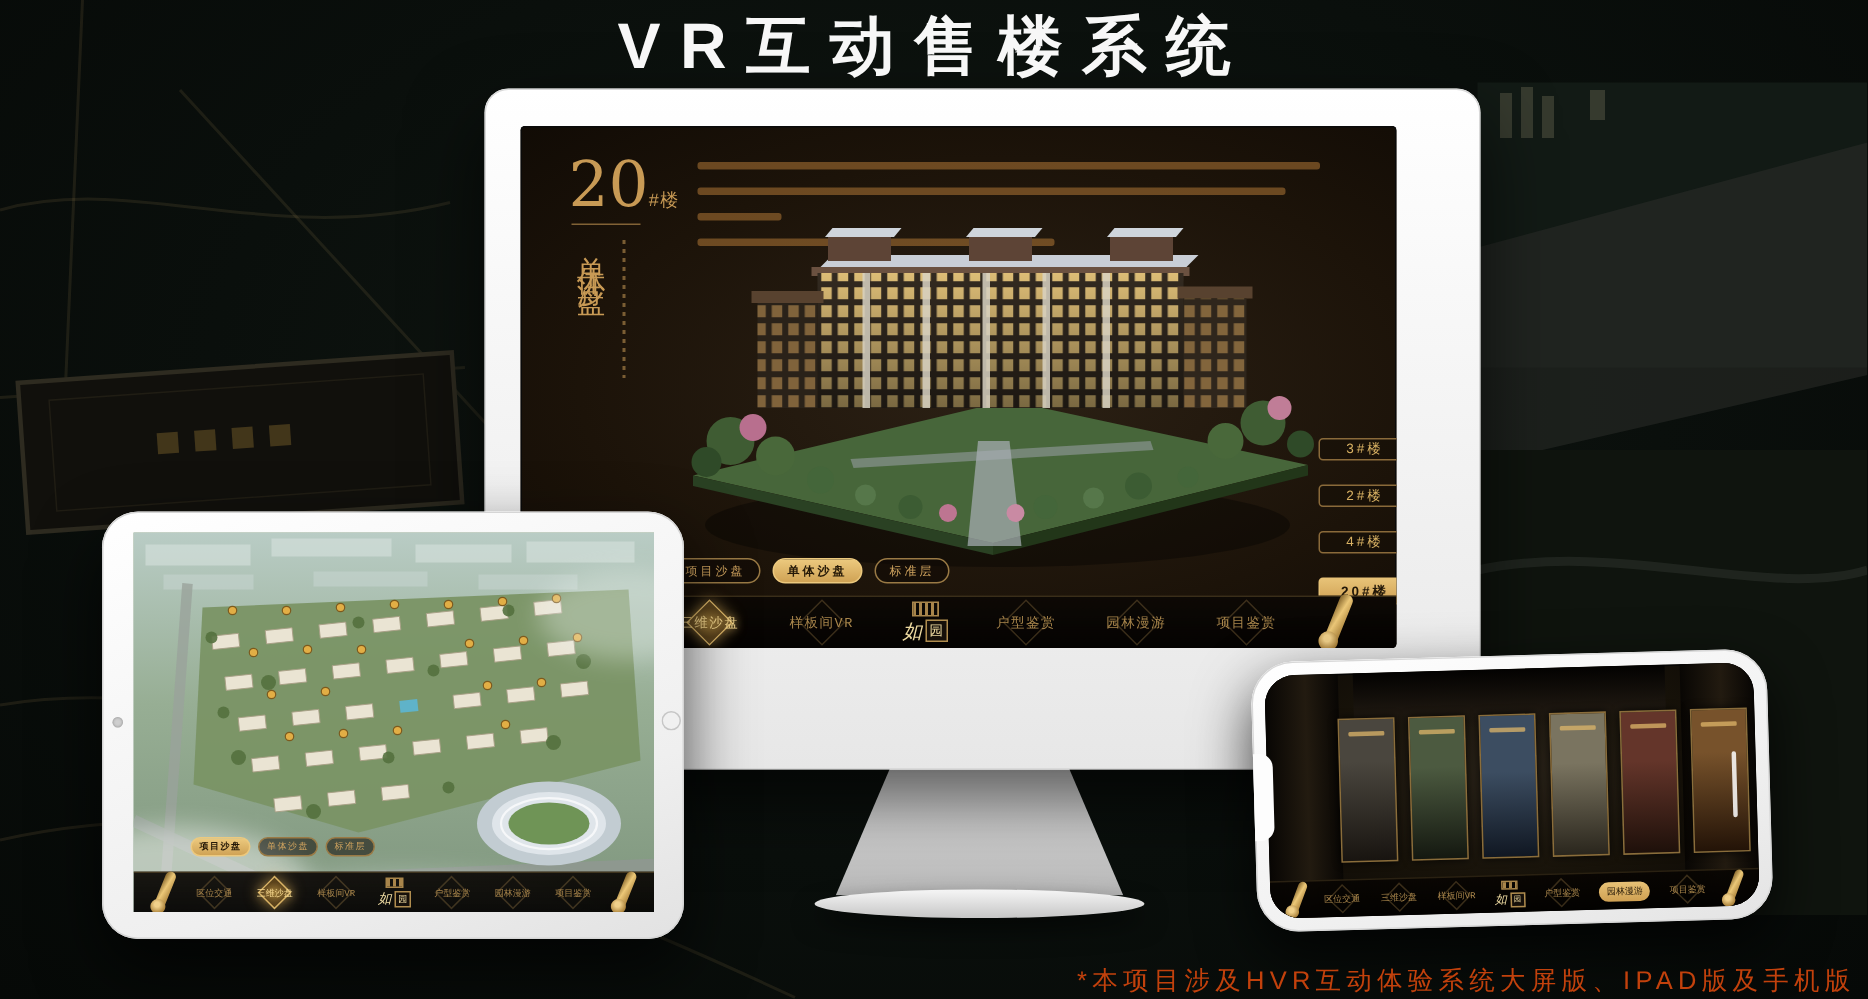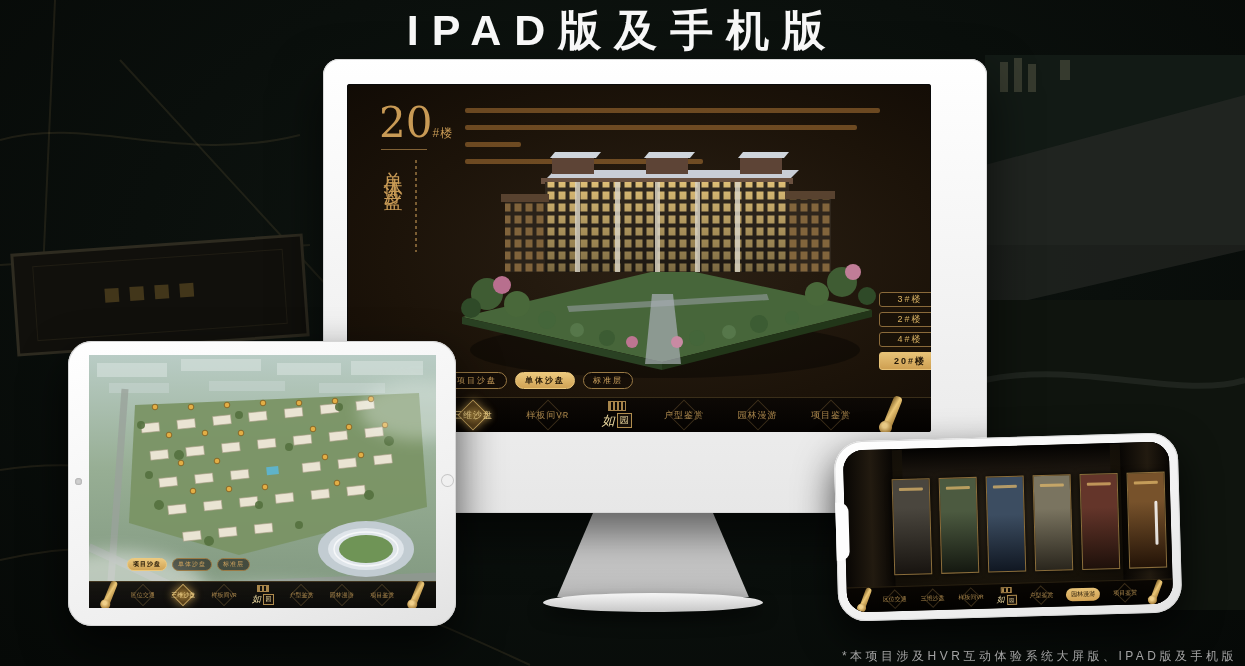--- a/index.html
+++ b/index.html
@@ -8,21 +8,21 @@
   .abs{position:absolute;}
 
   
   .bg{left:0;top:0;width:1245px;height:666px;background:
       radial-gradient(ellipse at 50% 40%, #111813 0%, #0a0f0c 55%, #060907 100%);}
   .bg svg{position:absolute;left:0;top:0;}
 
   
   .page-title{left:0;top:2px;width:1245px;text-align:center;color:#f7f7f7;
       font-size:43px;font-weight:bold;letter-spacing:13px;z-index:6;}
-  .footnote{right:8px;bottom:1px;color:#a3a3a3;font-size:12px;letter-spacing:3.5px;z-index:6;}
+  .footnote{right:8px;bottom:1px;color:#c2410c;font-size:17px;letter-spacing:3.5px;z-index:6;}
 
   
   .monitor{left:323px;top:59px;width:664px;height:454px;border-radius:16px;z-index:2;
       background:linear-gradient(180deg,#ffffff,#f1f1f1 60%,#e7e7e7);
       box-shadow:0 22px 50px rgba(0,0,0,.65), inset 0 0 0 1px #d9d9d9;}
   .monitor-cam{left:329px;top:68px;width:5px;height:5px;border-radius:50%;background:#b9b9b9;}
   .monitor-screen{left:347px;top:84px;width:584px;height:348px;border-radius:3px;overflow:hidden;z-index:2;
       background:radial-gradient(ellipse at 55% 50%, #2c2115 0%, #1c1309 62%, #110b05 100%);
       box-shadow:inset 0 0 0 1px #0a0a0a;}
   .stand{left:551px;top:511px;width:204px;height:86px;z-index:1;
@@ -37,21 +37,21 @@
   .hero-unit{font-size:12px;letter-spacing:1px;}
   .hero-rule{width:46px;height:1px;background:rgba(200,154,85,.6);margin:5px 0 6px 2px;}
   .hero-vert{writing-mode:vertical-rl;font-size:19px;letter-spacing:7px;color:#c89a55;
       font-family:"DejaVu Serif","Liberation Serif",serif;margin-left:2px;}
   .hero-en{width:2px;height:92px;margin-left:8px;margin-top:4px;
       background:repeating-linear-gradient(180deg,rgba(200,154,85,.55) 0 3px,transparent 3px 6px);}
   .p-block{left:118px;top:24px;}
   .p-line{height:5px;border-radius:2px;background:rgba(190,128,58,.5);margin-bottom:12px;}
 
   .floor-stack{left:532px;top:208px;width:62px;}
-  .fbtn{height:13px;margin-bottom:5px;border:1px solid #8a6a3a;border-radius:3px;
+  .fbtn{height:13px;margin-bottom:16px;border:1px solid #8a6a3a;border-radius:3px;
       color:#d9b264;font-size:9px;line-height:13px;text-align:center;letter-spacing:2px;
       background:rgba(20,13,6,.5);cursor:pointer;}
   .fbtn.active{background:linear-gradient(#e7c277,#cfa052);color:#221708;border-color:#e7c277;
       font-weight:bold;height:16px;line-height:16px;}
 
   .subtabs{left:100px;top:288px;display:flex;gap:8px;}
   .pill{border:1px solid #9a7a45;border-radius:9px;color:#cfa35e;font-size:8px;
       padding:2px 9px;letter-spacing:2px;background:rgba(15,10,5,.55);cursor:pointer;white-space:nowrap;}
   .pill.active{background:linear-gradient(#ecc97e,#d0a355);color:#241807;border-color:#ecc97e;font-weight:bold;}
 
@@ -171,21 +171,21 @@
     <g fill="#d8c9a0" opacity="0.18">
       <rect x="1000" y="62" width="8" height="30"></rect>
         <rect x="1014" y="58" width="8" height="34"></rect>
       <rect x="1028" y="64" width="8" height="28"></rect>
         <rect x="1060" y="60" width="10" height="20"></rect>
     </g>
     <path d="M985,380 C1080,360 1180,400 1245,380" stroke="rgba(150,160,150,0.12)" stroke-width="6" fill="none"></path>
   </svg>
 </div>
 
-<div class="abs page-title">IPAD版及手机版</div>
+<div class="abs page-title">VR互动售楼系统</div>
 <div class="abs footnote">*本项目涉及HVR互动体验系统大屏版、IPAD版及手机版</div>
 
 <div class="abs stand"></div>
 <div class="abs stand-base"></div>
 <div class="abs monitor"></div>
 <div class="abs monitor-cam" style="left:653px;top:70px;"></div>
 
 <div class="abs monitor-screen">
 
   <div class="abs hero" style="display:flex;">

